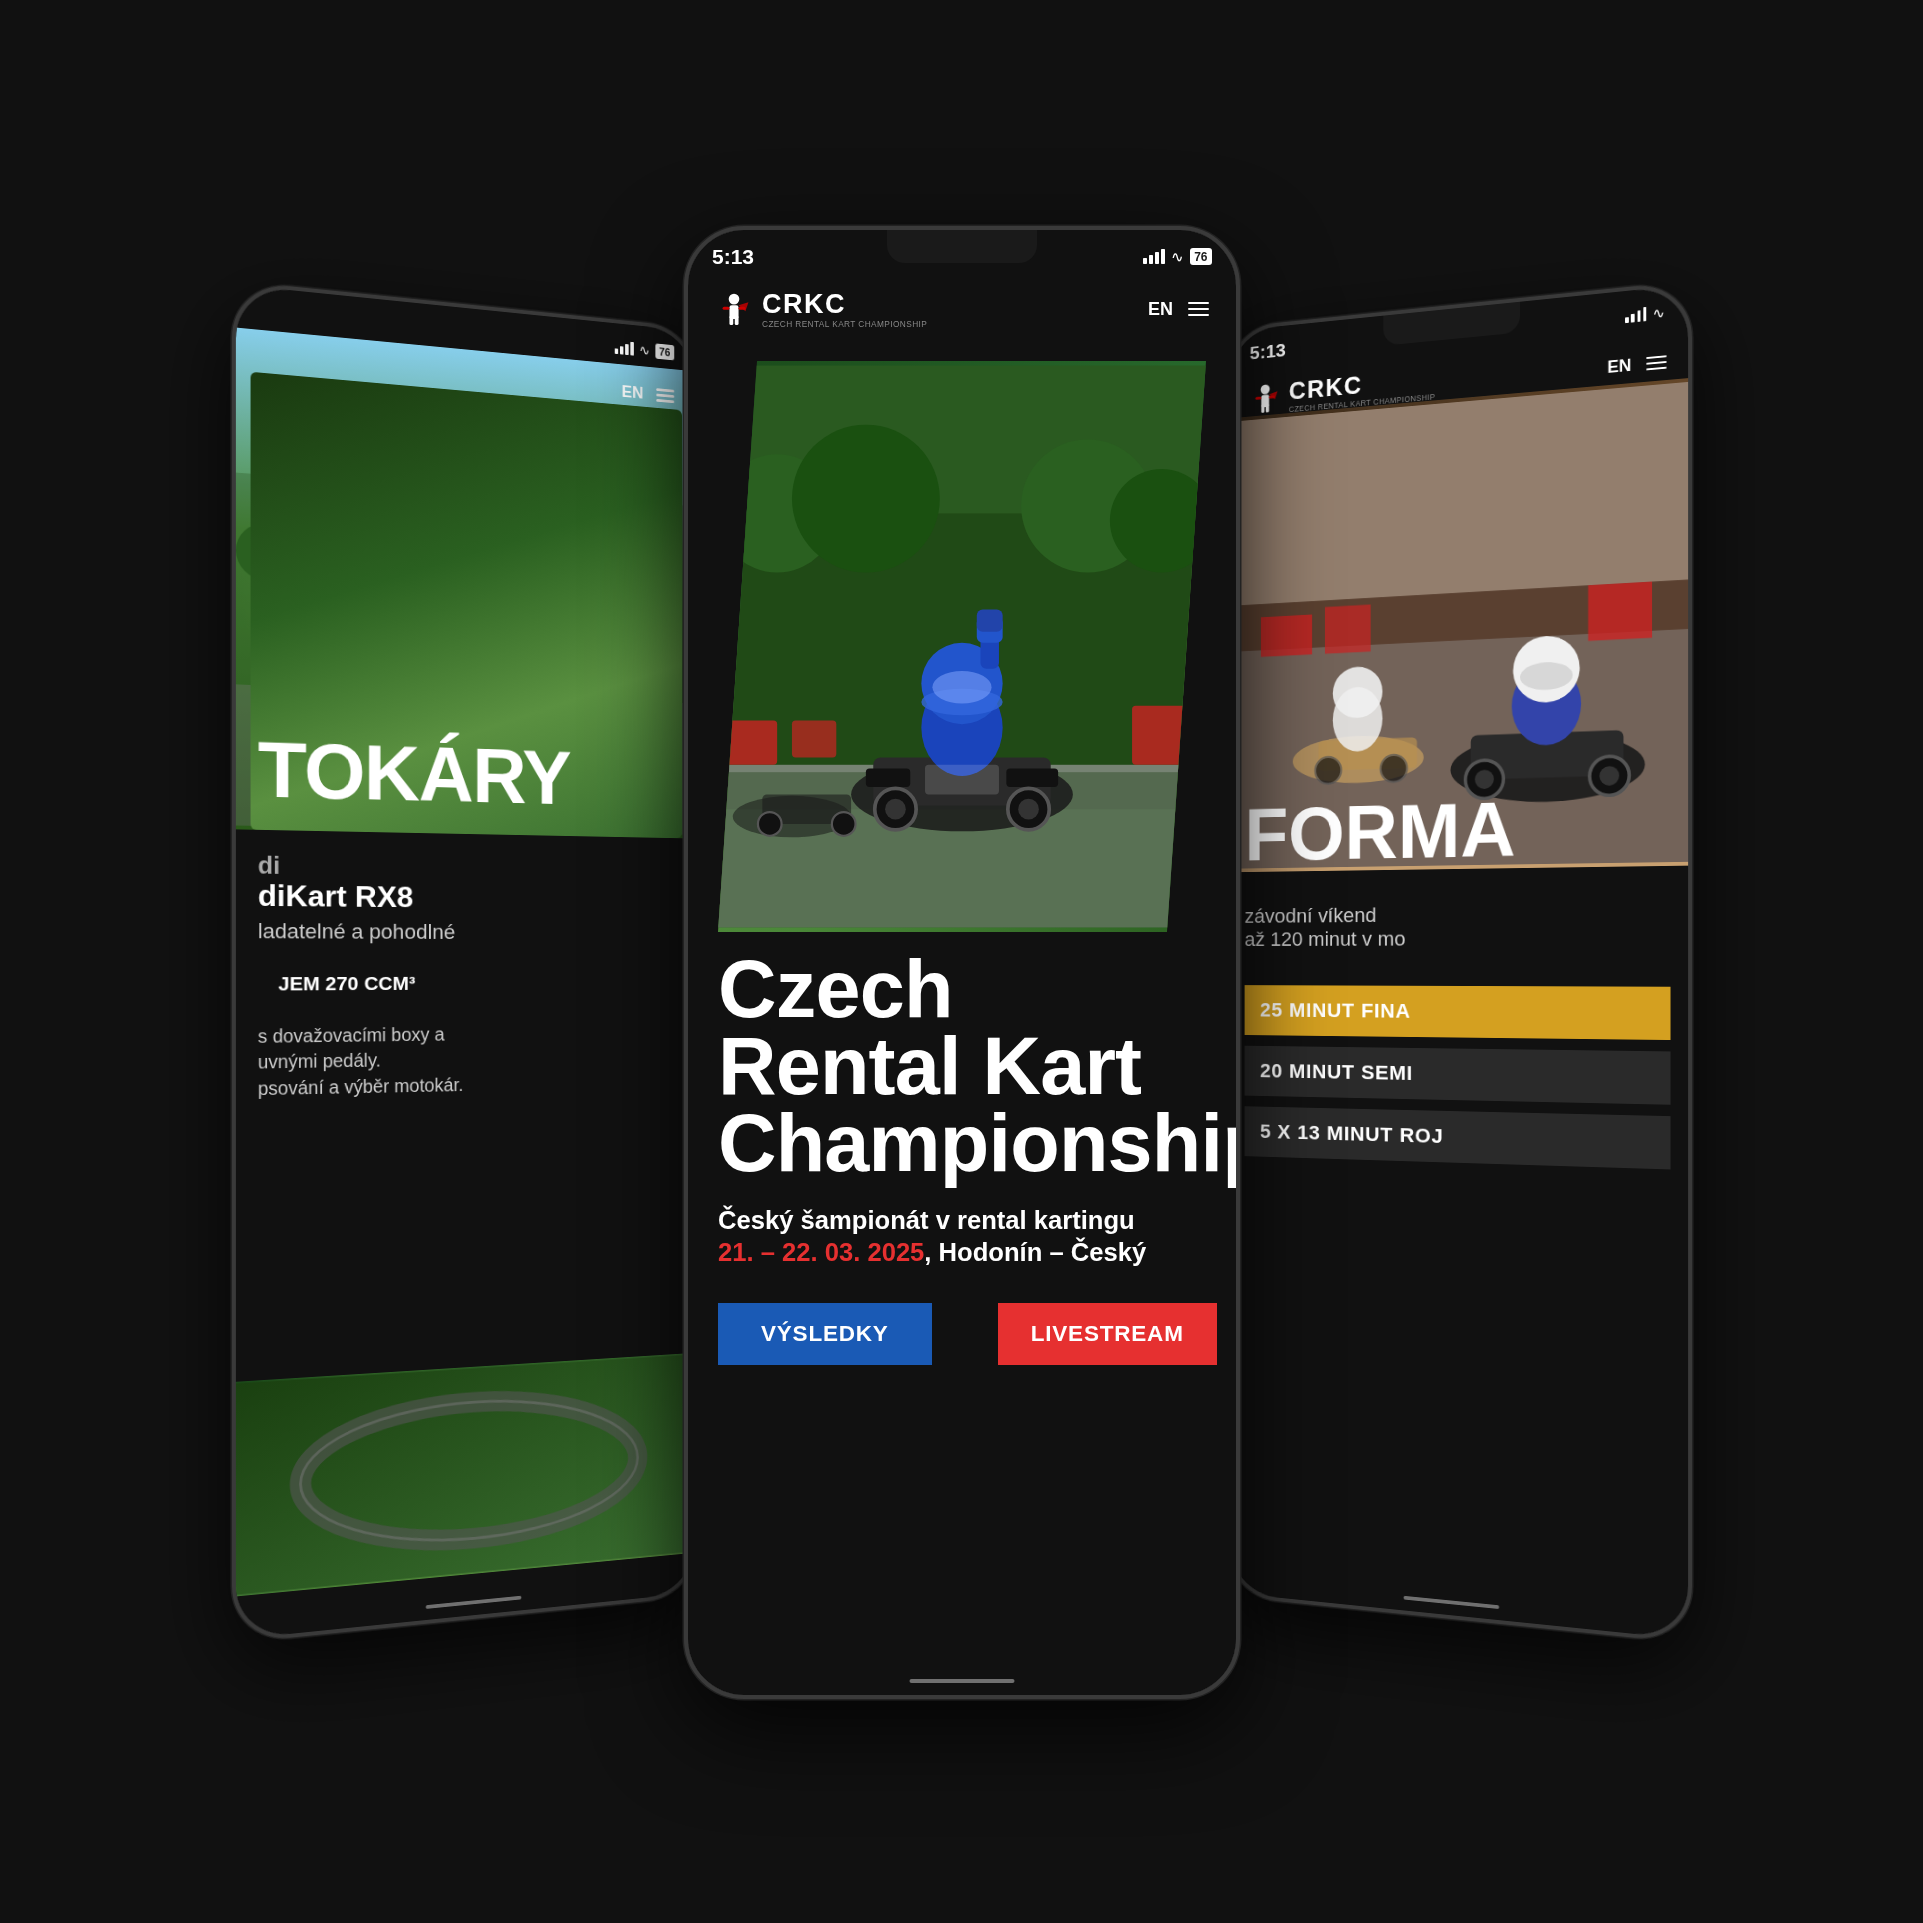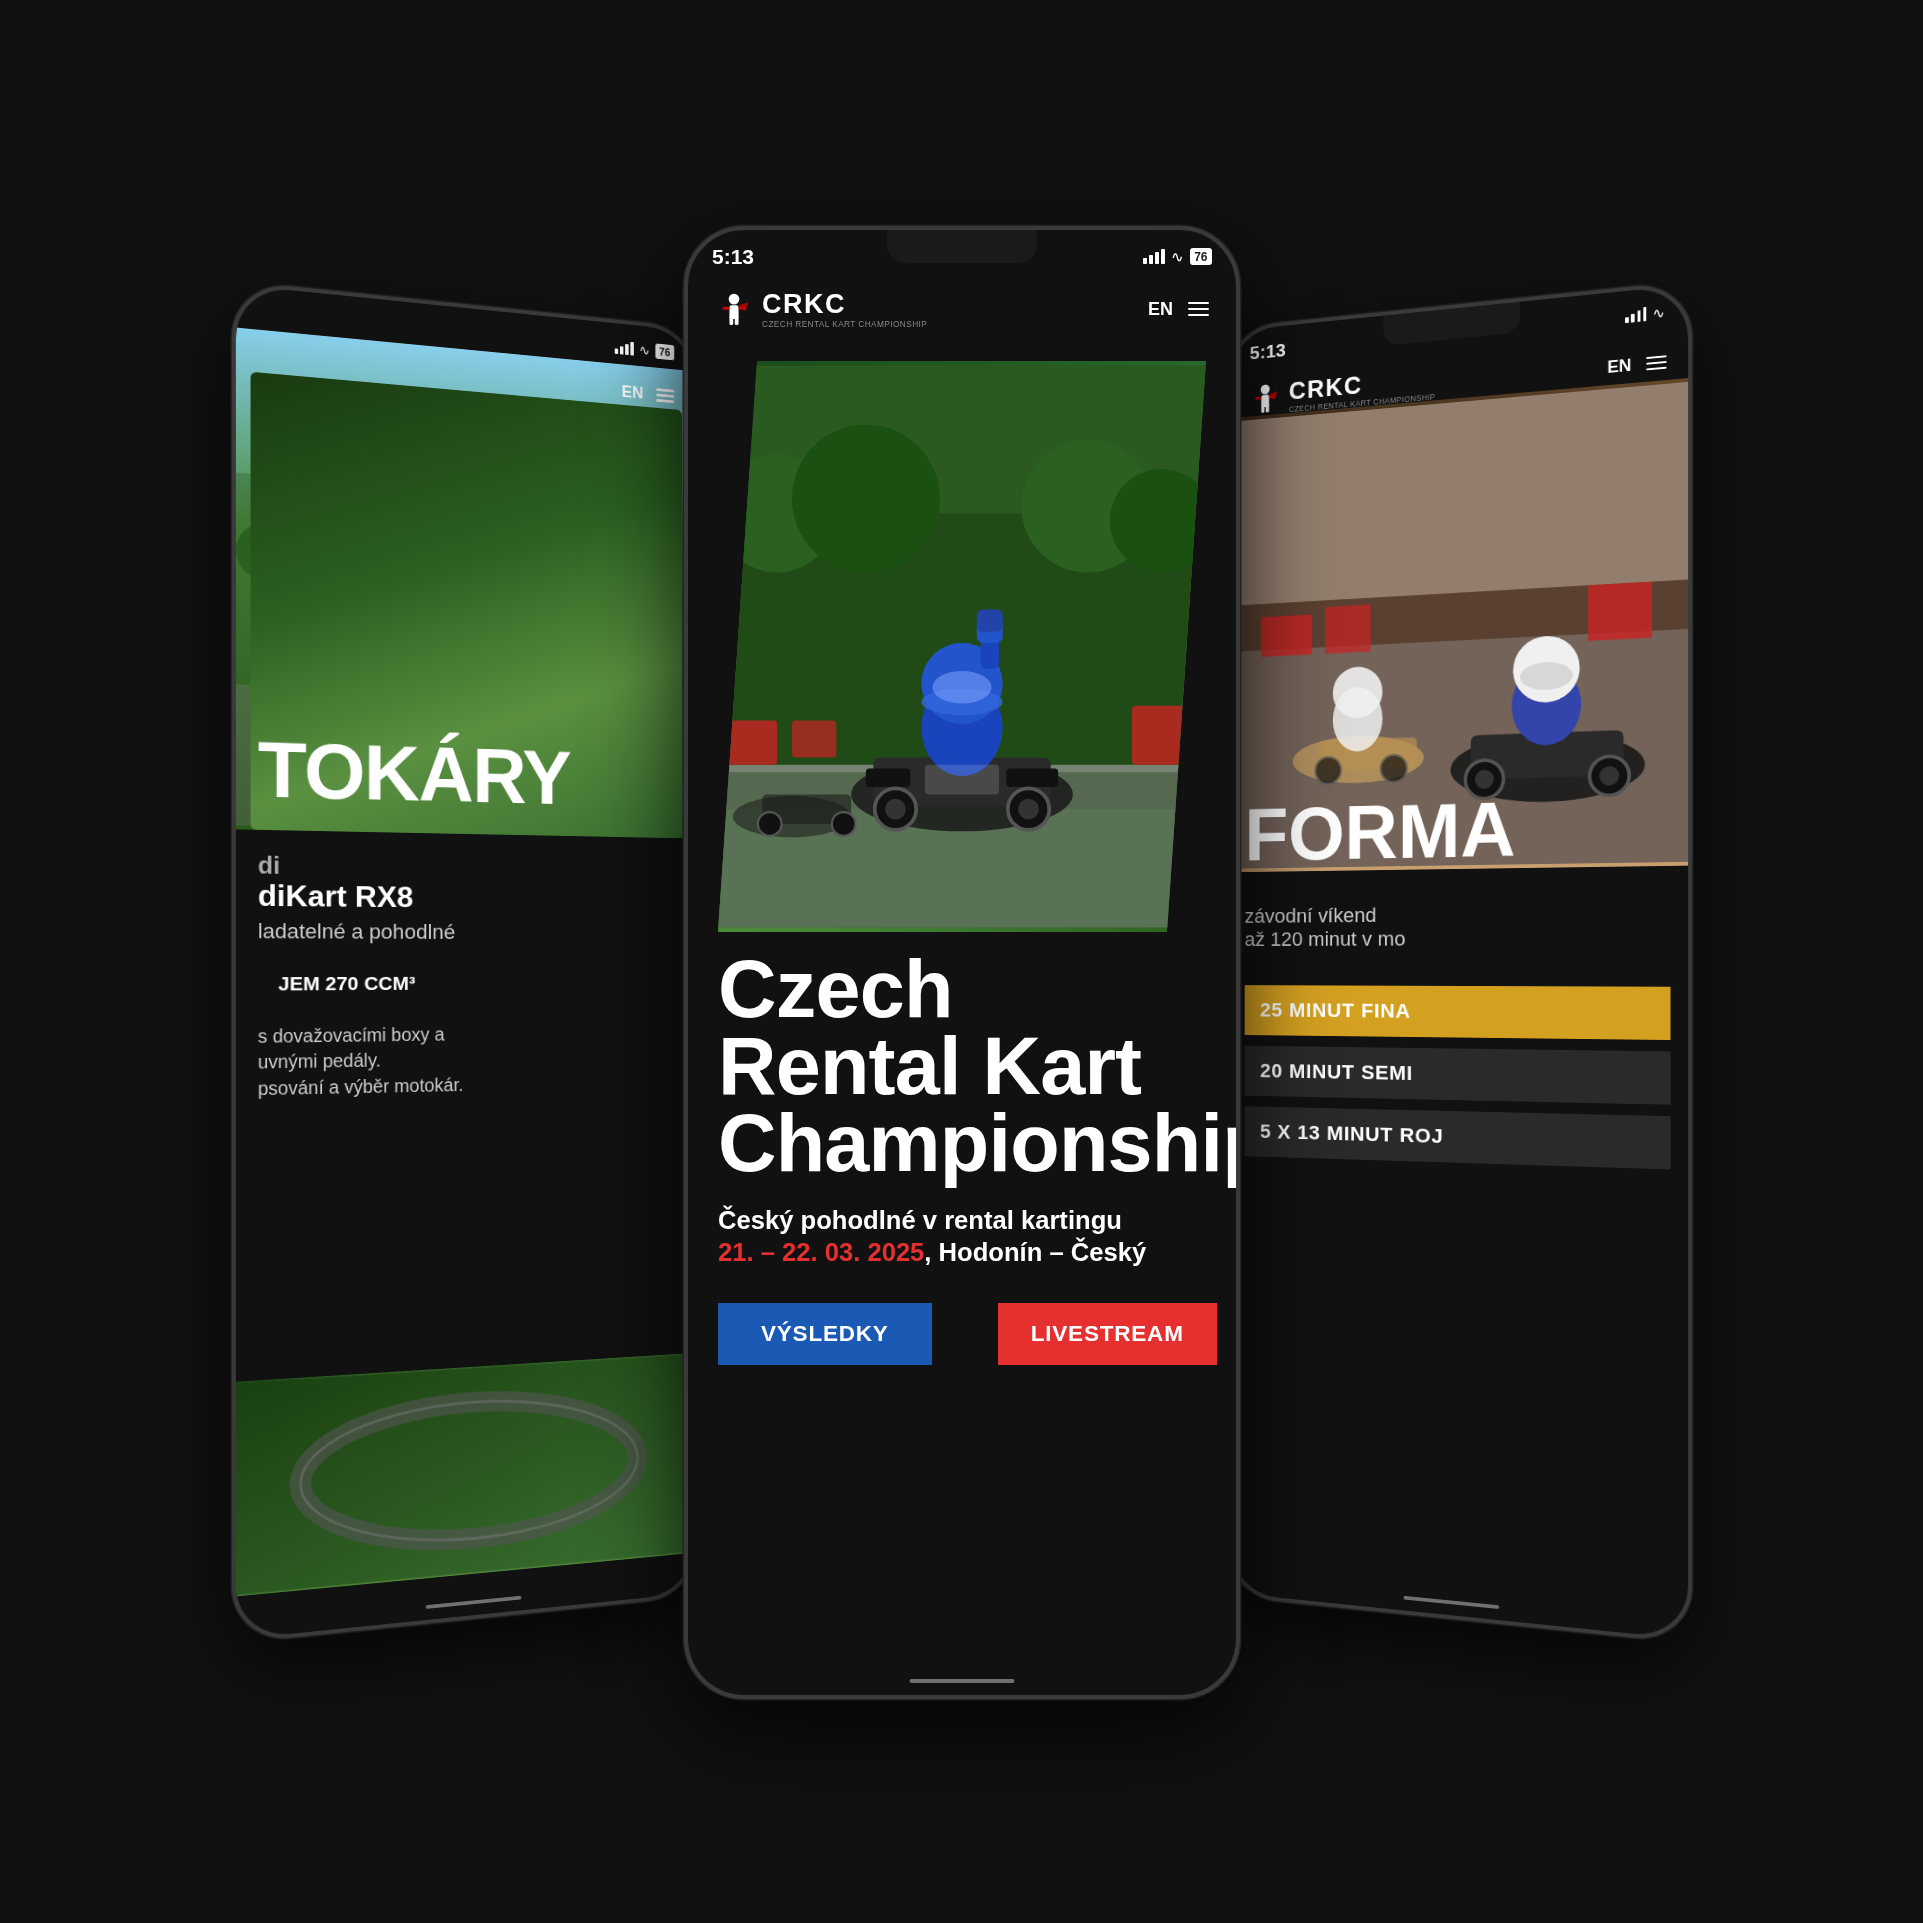--- a/index.html
+++ b/index.html
@@ -709,21 +709,21 @@
           </div>
         </div>
       </div>
 
       <div class="center-text">
         <div class="center-main-title">
           <div>Czech</div>
           <div>Rental Kart</div>
           <div>Championship</div>
         </div>
-        <div class="center-subtitle">Český pohodlné v rental kartingu</div>
+        <div class="center-subtitle">Český šampionát v rental kartingu</div>
         <div class="center-date">
           <span class="date-red">21. – 22. 03. 2025</span><span class="date-white">, Hodonín – Český</span>
         </div>
         <div class="center-buttons">
           <button class="btn-vysledky">VÝSLEDKY</button>
           <button class="btn-livestream">LIVESTREAM</button>
         </div>
       </div>
 
     </div>

